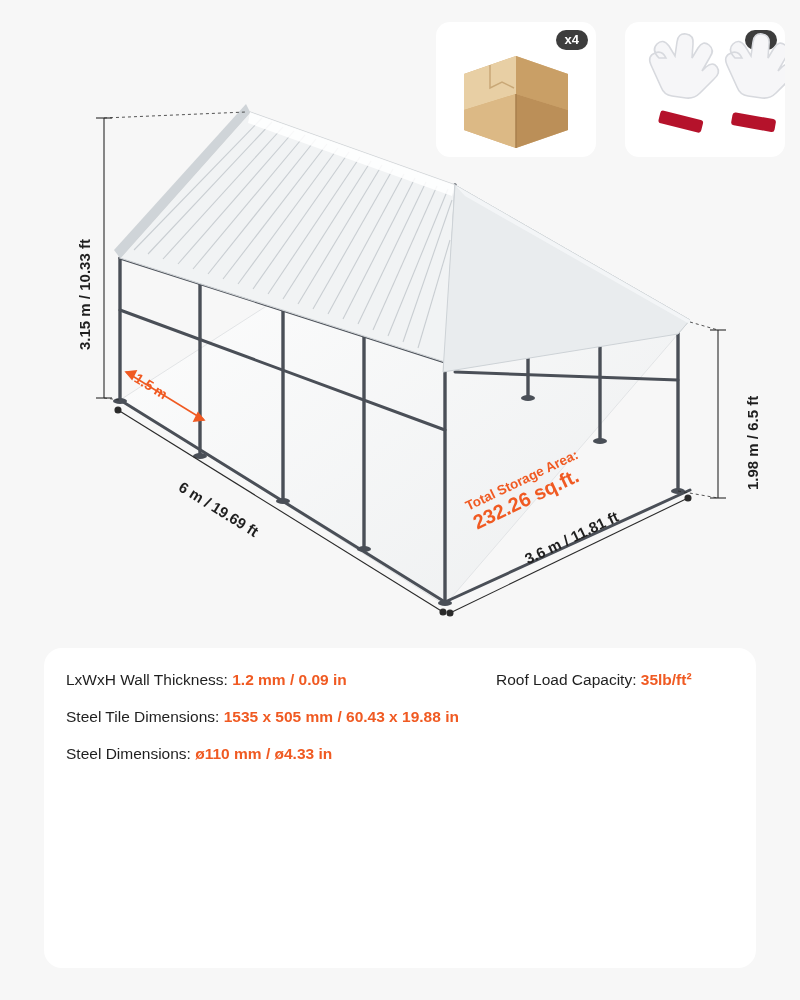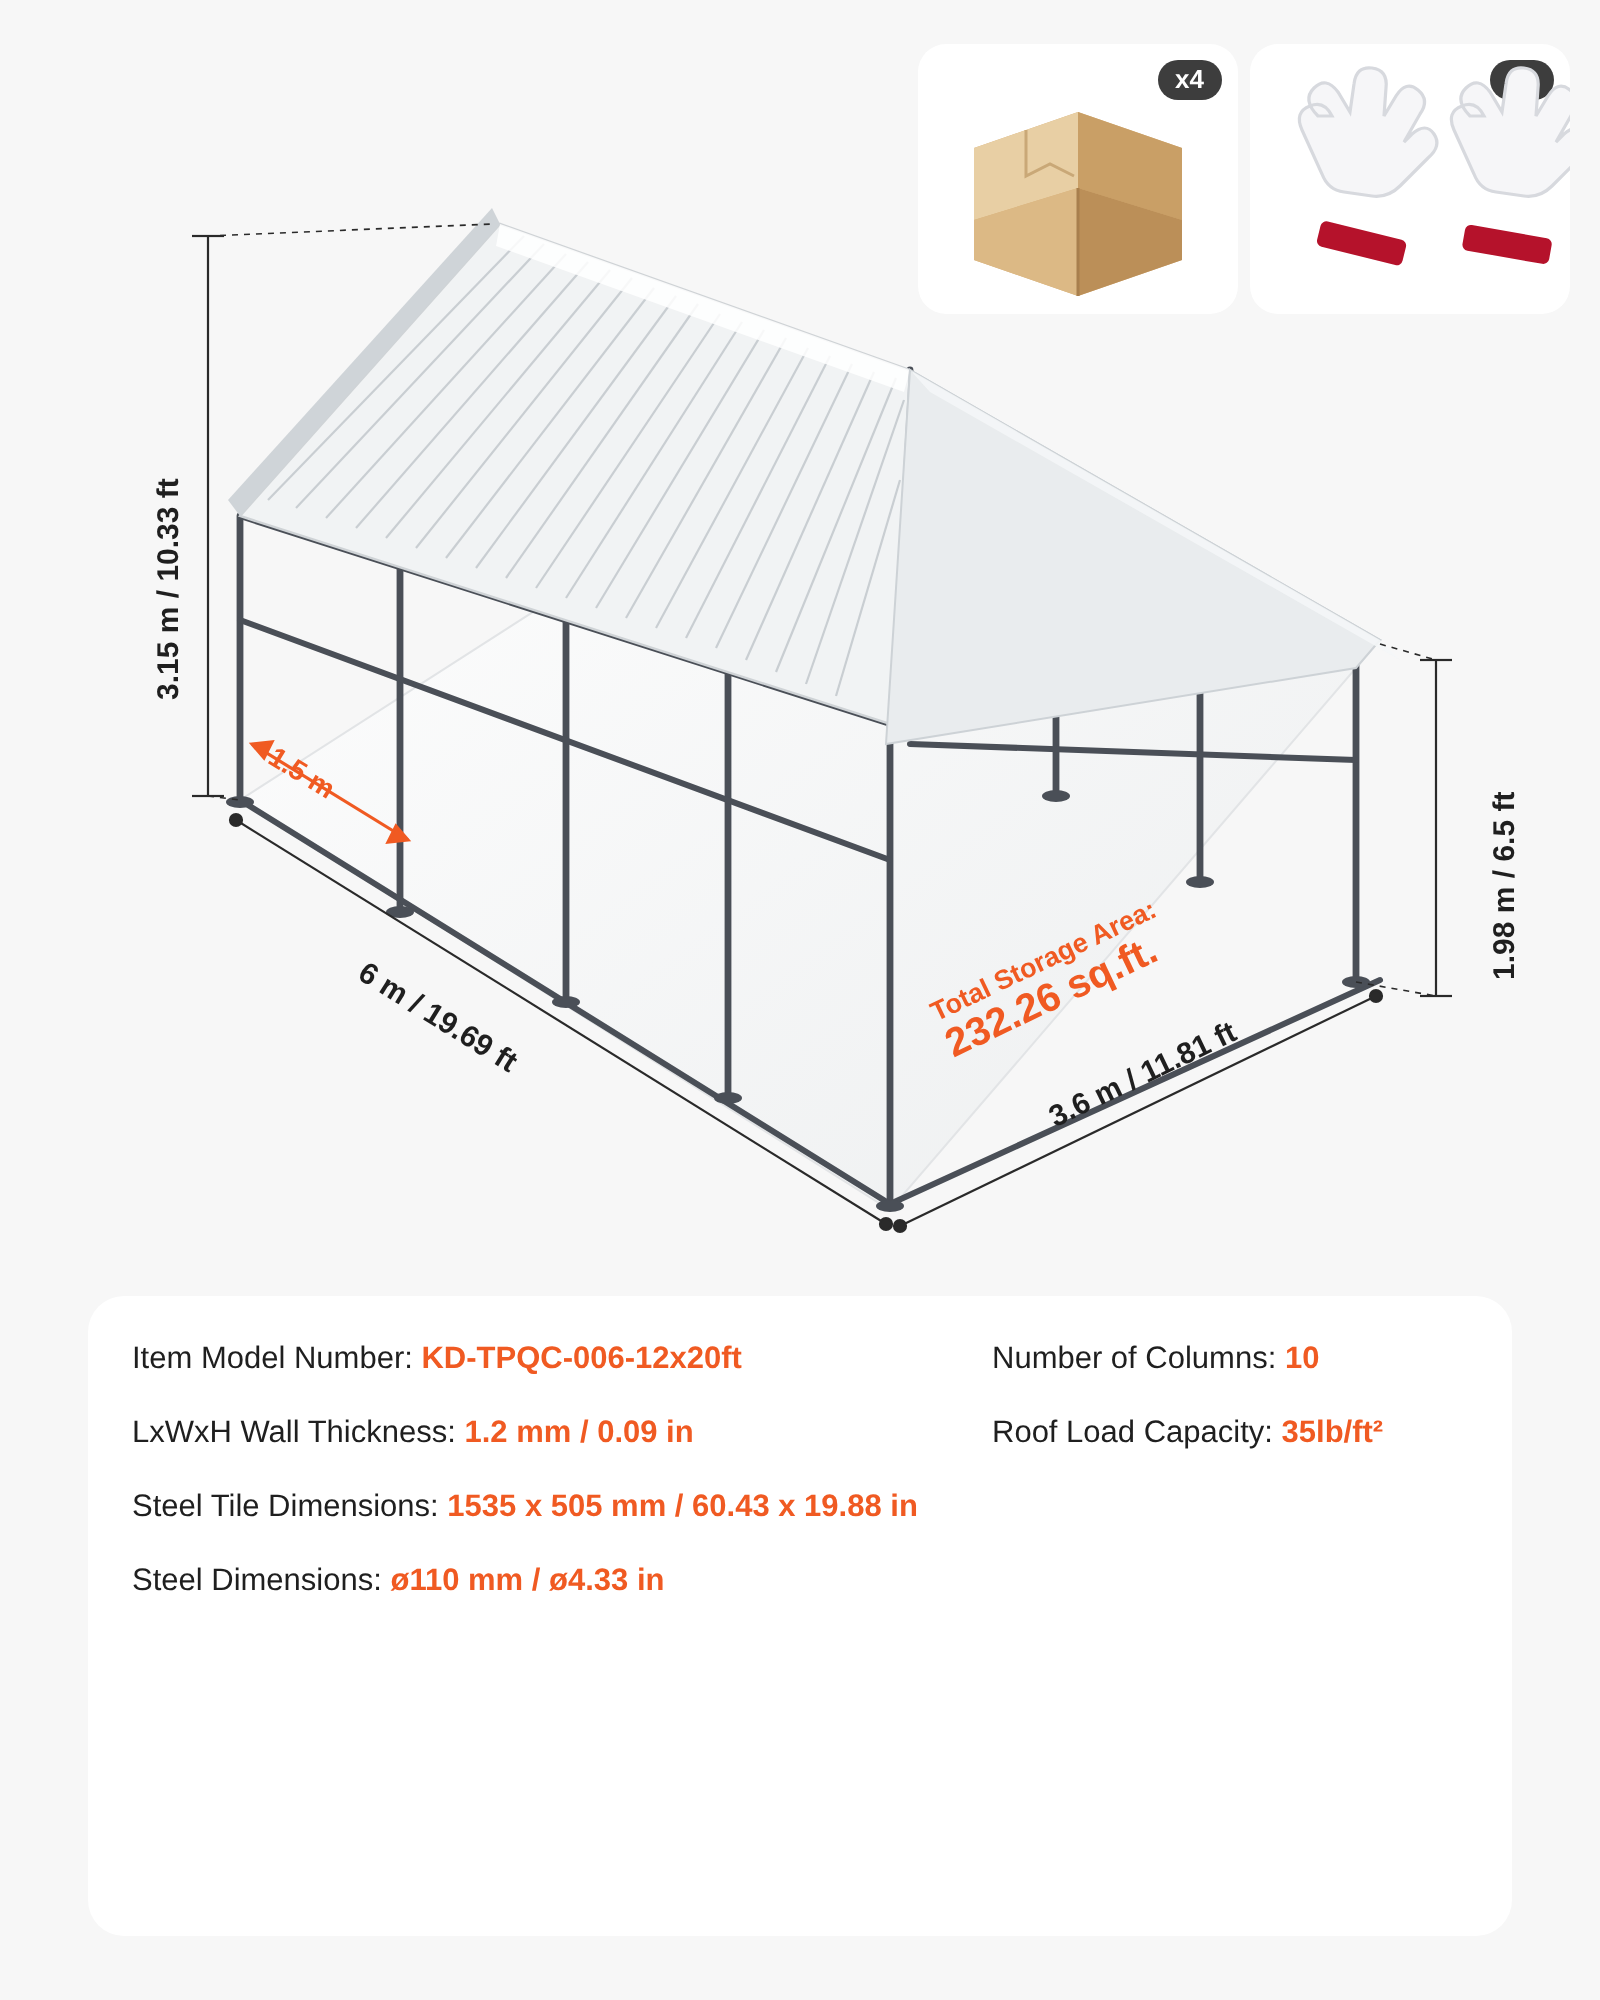--- a/index.html
+++ b/index.html
@@ -35,21 +35,21 @@
   }
 
   
   .acc {
     position: absolute;
     width: 160px;
     height: 135px;
     background: #ffffff;
     border-radius: 14px;
   }
-  .acc-box { left: 459px; top: 22px; }
+  .acc-box { left: 436px; top: 22px; }
   .acc-gloves { left: 625px; top: 22px; }
   .acc .qty {
     position: absolute;
     top: 8px;
     right: 8px;
     background: #3d3d3d;
     color: #ffffff;
     font-size: 13px;
     font-weight: bold;
     border-radius: 11px;
@@ -286,28 +286,20 @@
         <g transform="translate(76,0)">
           <path d="M34,36 q-8,-8 -2,-14 q6,-6 12,2 l6,10 l2,-14 q1,-9 9,-8 q8,1 7,10 l-1,14 l6,-10 q5,-8 11,-3 q6,5 1,12 l-8,14 l4,-4 q7,-6 11,0 q4,6 -3,12 l-14,14 q-6,6 -14,5 l-14,-2 q-8,-1 -11,-9 l-10,-22 q-4,-9 4,-12 q7,-3 11,5 Z" fill="#f6f6f8" stroke="#d7d9de" stroke-width="1.6"></path>
           <rect x="32" y="90" width="44" height="13" rx="3" transform="rotate(10 32 90)" fill="#b5122b"></rect>
         </g>
       </svg>
     </div>
   </div>
 
   <div class="spec-card">
 
-    <div class="spec-row">
-      <div class="spec-item col-a">
-        <span class="spec-label">Item Model Number: </span><span class="spec-value">KD-TPQC-006-12x20ft</span>
-      </div>
-      <div class="spec-item col-b">
-        <span class="spec-label">Number of Columns: </span><span class="spec-value">10</span>
-      </div>
-    </div>
 
 
     <div class="spec-row">
       <div class="spec-item col-a">
         <span class="spec-label">LxWxH Wall Thickness: </span><span class="spec-value">1.2 mm / 0.09 in</span>
       </div>
       <div class="spec-item col-b">
         <span class="spec-label">Roof Load Capacity: </span><span class="spec-value">35lb/ft²</span>
       </div>
     </div>

